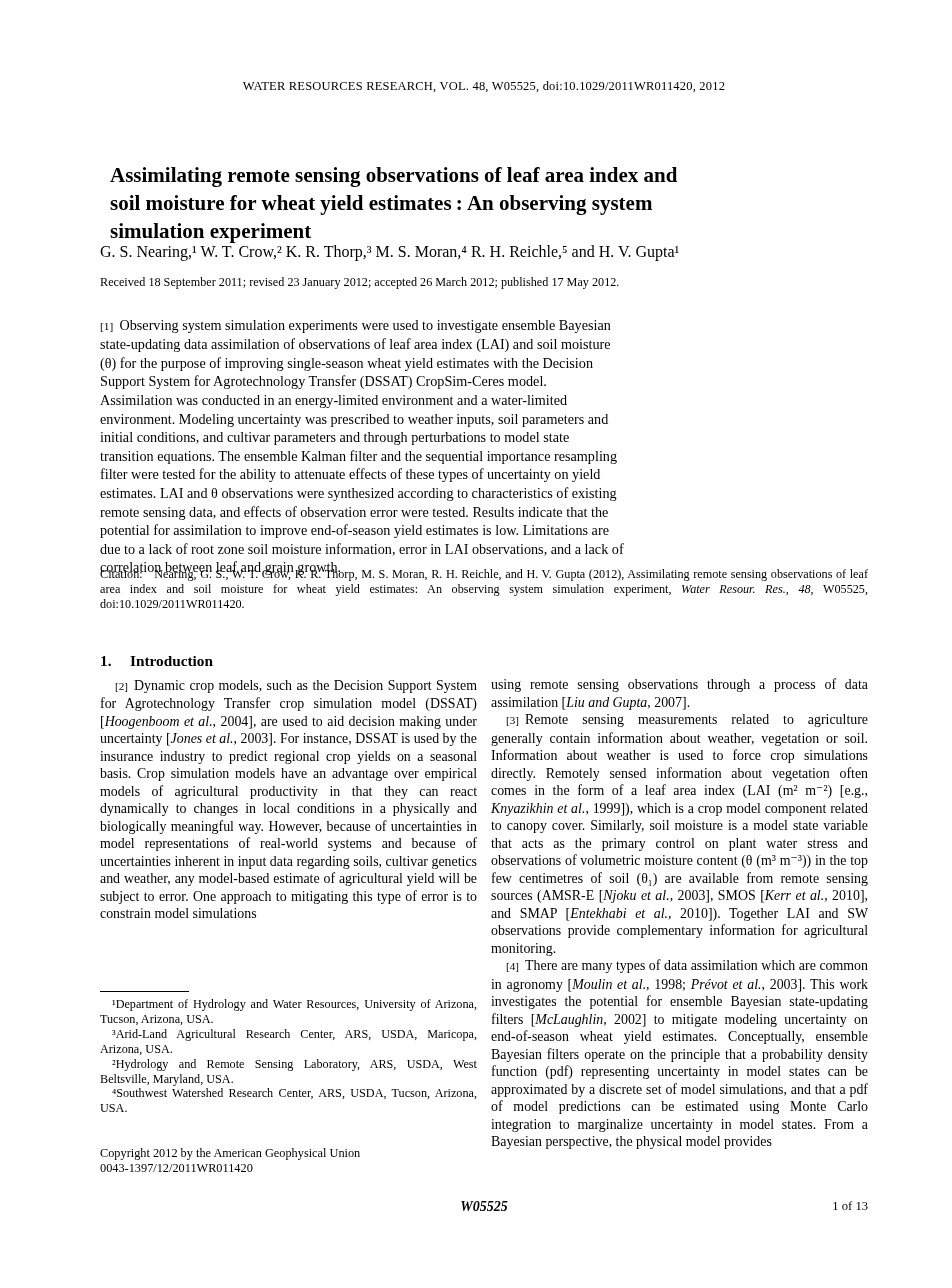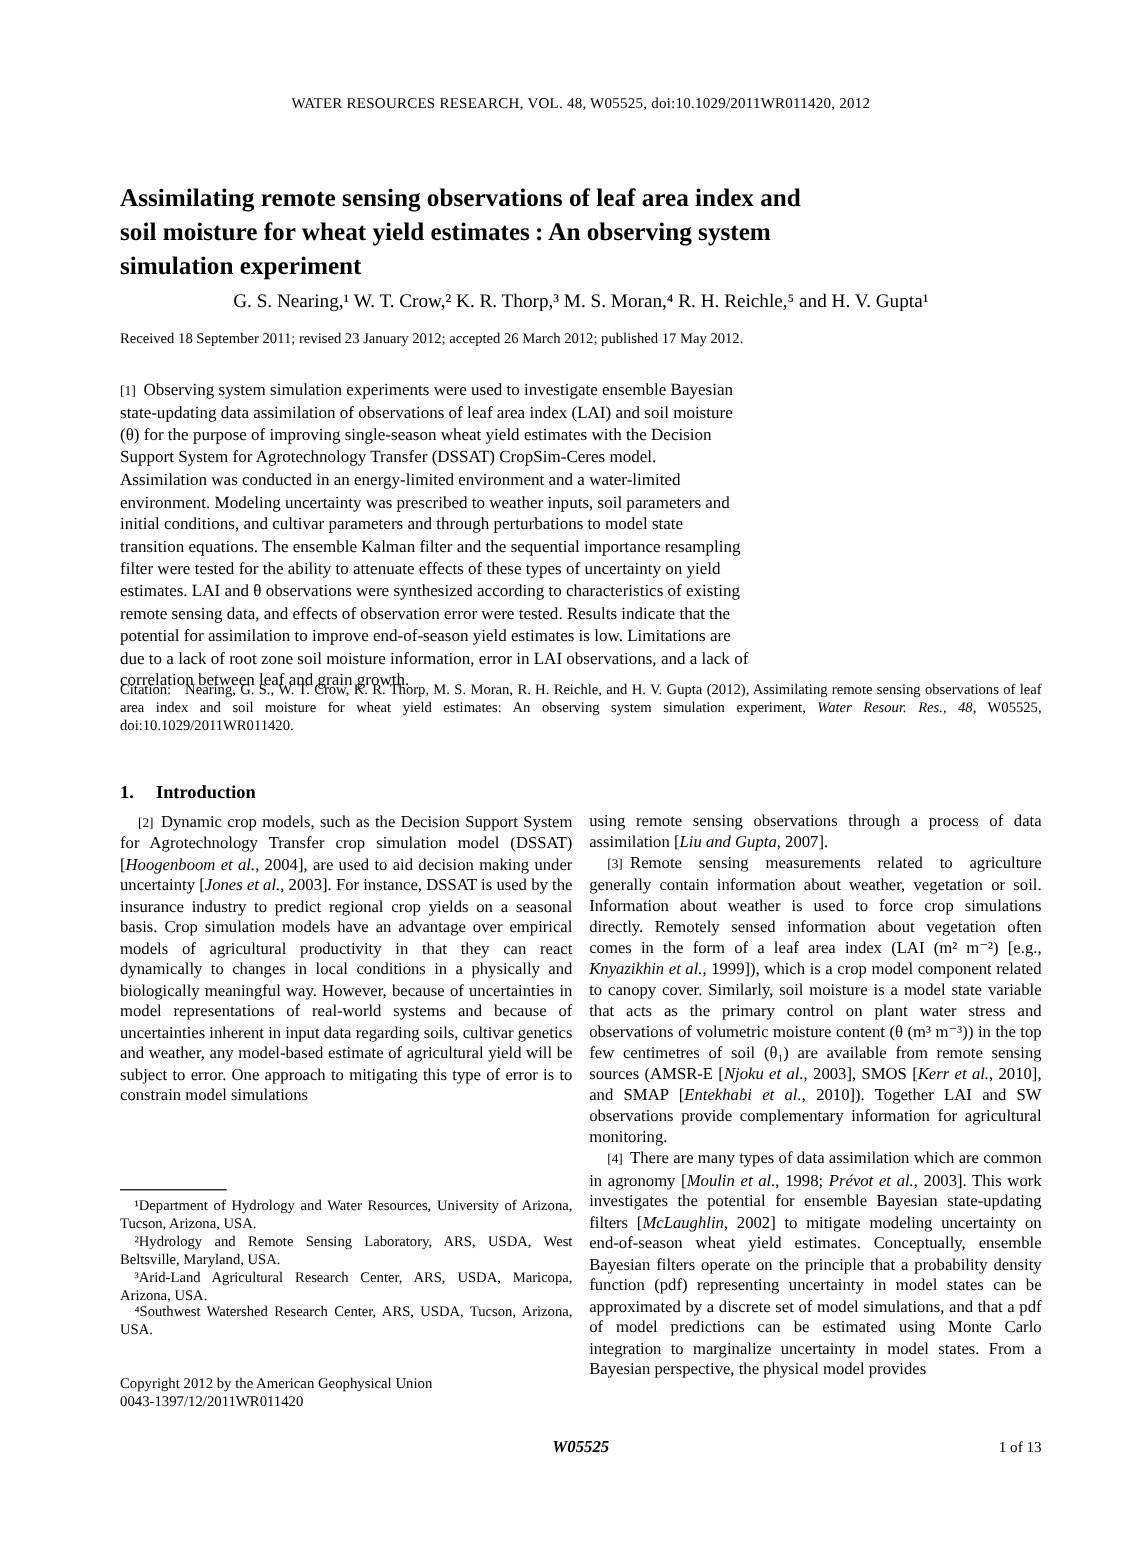--- a/index.html
+++ b/index.html
@@ -13,26 +13,25 @@
     overflow: hidden;
     border-radius: 30px;
   }
   .journal-header {
     position: absolute; top: 79px; left: 100px; width: 768px;
     font-size: 12.5px; letter-spacing: 0.2px; text-align: center; white-space: pre-line;
   }
   .article-title {
     position: absolute; top: 151px; left: 100px; width: 768px;
     font-size: 21px; font-weight: 700; line-height: 28px;
-    margin: 0; white-space: pre-line;
+    margin: 10px; white-space: pre-line;
   }
   .authors {
     position: absolute; top: 243px; left: 100px; width: 768px;
     font-size: 16px;
-    text-align: center;
   }
   .received {
     position: absolute; top: 275px; left: 100px; width: 768px;
     font-size: 12.2px;
   }
   .abstract {
     position: absolute; top: 297px; left: 100px; width: 768px;
     font-size: 14.2px; line-height: 18.6px; white-space: pre-line; text-align: left;
   }
   .pmarker { font-size: 0.8em; margin-right: 0.55em; }
@@ -117,22 +116,22 @@
 
   <div class="col col-right">
     <p class="cont"><span>using remote sensing observations through a process of data assimilation [</span><em>Liu and Gupta</em><span>, 2007].</span></p>
     <p><span class="pmarker">[3]</span><span>Remote sensing measurements related to agriculture generally contain information about weather, vegetation or soil. Information about weather is used to force crop simulations directly. Remotely sensed information about vegetation often comes in the form of a leaf area index (LAI (m² m⁻²) [e.g., </span><em>Knyazikhin et al.</em><span>, 1999]), which is a crop model component related to canopy cover. Similarly, soil moisture is a model state variable that acts as the primary control on plant water stress and observations of volumetric moisture content (θ (m³ m⁻³)) in the top few centimetres of soil (θ₁) are available from remote sensing sources (AMSR-E [</span><em>Njoku et al.</em><span>, 2003], SMOS [</span><em>Kerr et al.</em><span>, 2010], and SMAP [</span><em>Entekhabi et al.</em><span>, 2010]). Together LAI and SW observations provide complementary information for agricultural monitoring.</span></p>
     <p><span class="pmarker">[4]</span><span>There are many types of data assimilation which are common in agronomy [</span><em>Moulin et al.</em><span>, 1998; </span><em>Prévot et al.</em><span>, 2003]. This work investigates the potential for ensemble Bayesian state-updating filters [</span><em>McLaughlin</em><span>, 2002] to mitigate modeling uncertainty on end-of-season wheat yield estimates. Conceptually, ensemble Bayesian filters operate on the principle that a probability density function (pdf) representing uncertainty in model states can be approximated by a discrete set of model simulations, and that a pdf of model predictions can be estimated using Monte Carlo integration to marginalize uncertainty in model states. From a Bayesian perspective, the physical model provides</span></p>
   </div>
 
   <div class="footnotes">
     <div class="fn-rule"></div>
     <p>¹Department of Hydrology and Water Resources, University of Arizona, Tucson, Arizona, USA.</p>
+    <p>³Arid-Land Agricultural Research Center, ARS, USDA, Maricopa, Arizona, USA.</p>
     <p>²Hydrology and Remote Sensing Laboratory, ARS, USDA, West Beltsville, Maryland, USA.</p>
-    <p>³Arid-Land Agricultural Research Center, ARS, USDA, Maricopa, Arizona, USA.</p>
     <p>⁴Southwest Watershed Research Center, ARS, USDA, Tucson, Arizona, USA.</p>
   </div>
 
   <div class="copyright">Copyright 2012 by the American Geophysical Union
 0043-1397/12/2011WR011420</div>
 
   <div class="footer">
     <span class="footer-id">W05525</span>
     <span class="footer-page">1 of 13</span>
   </div>

